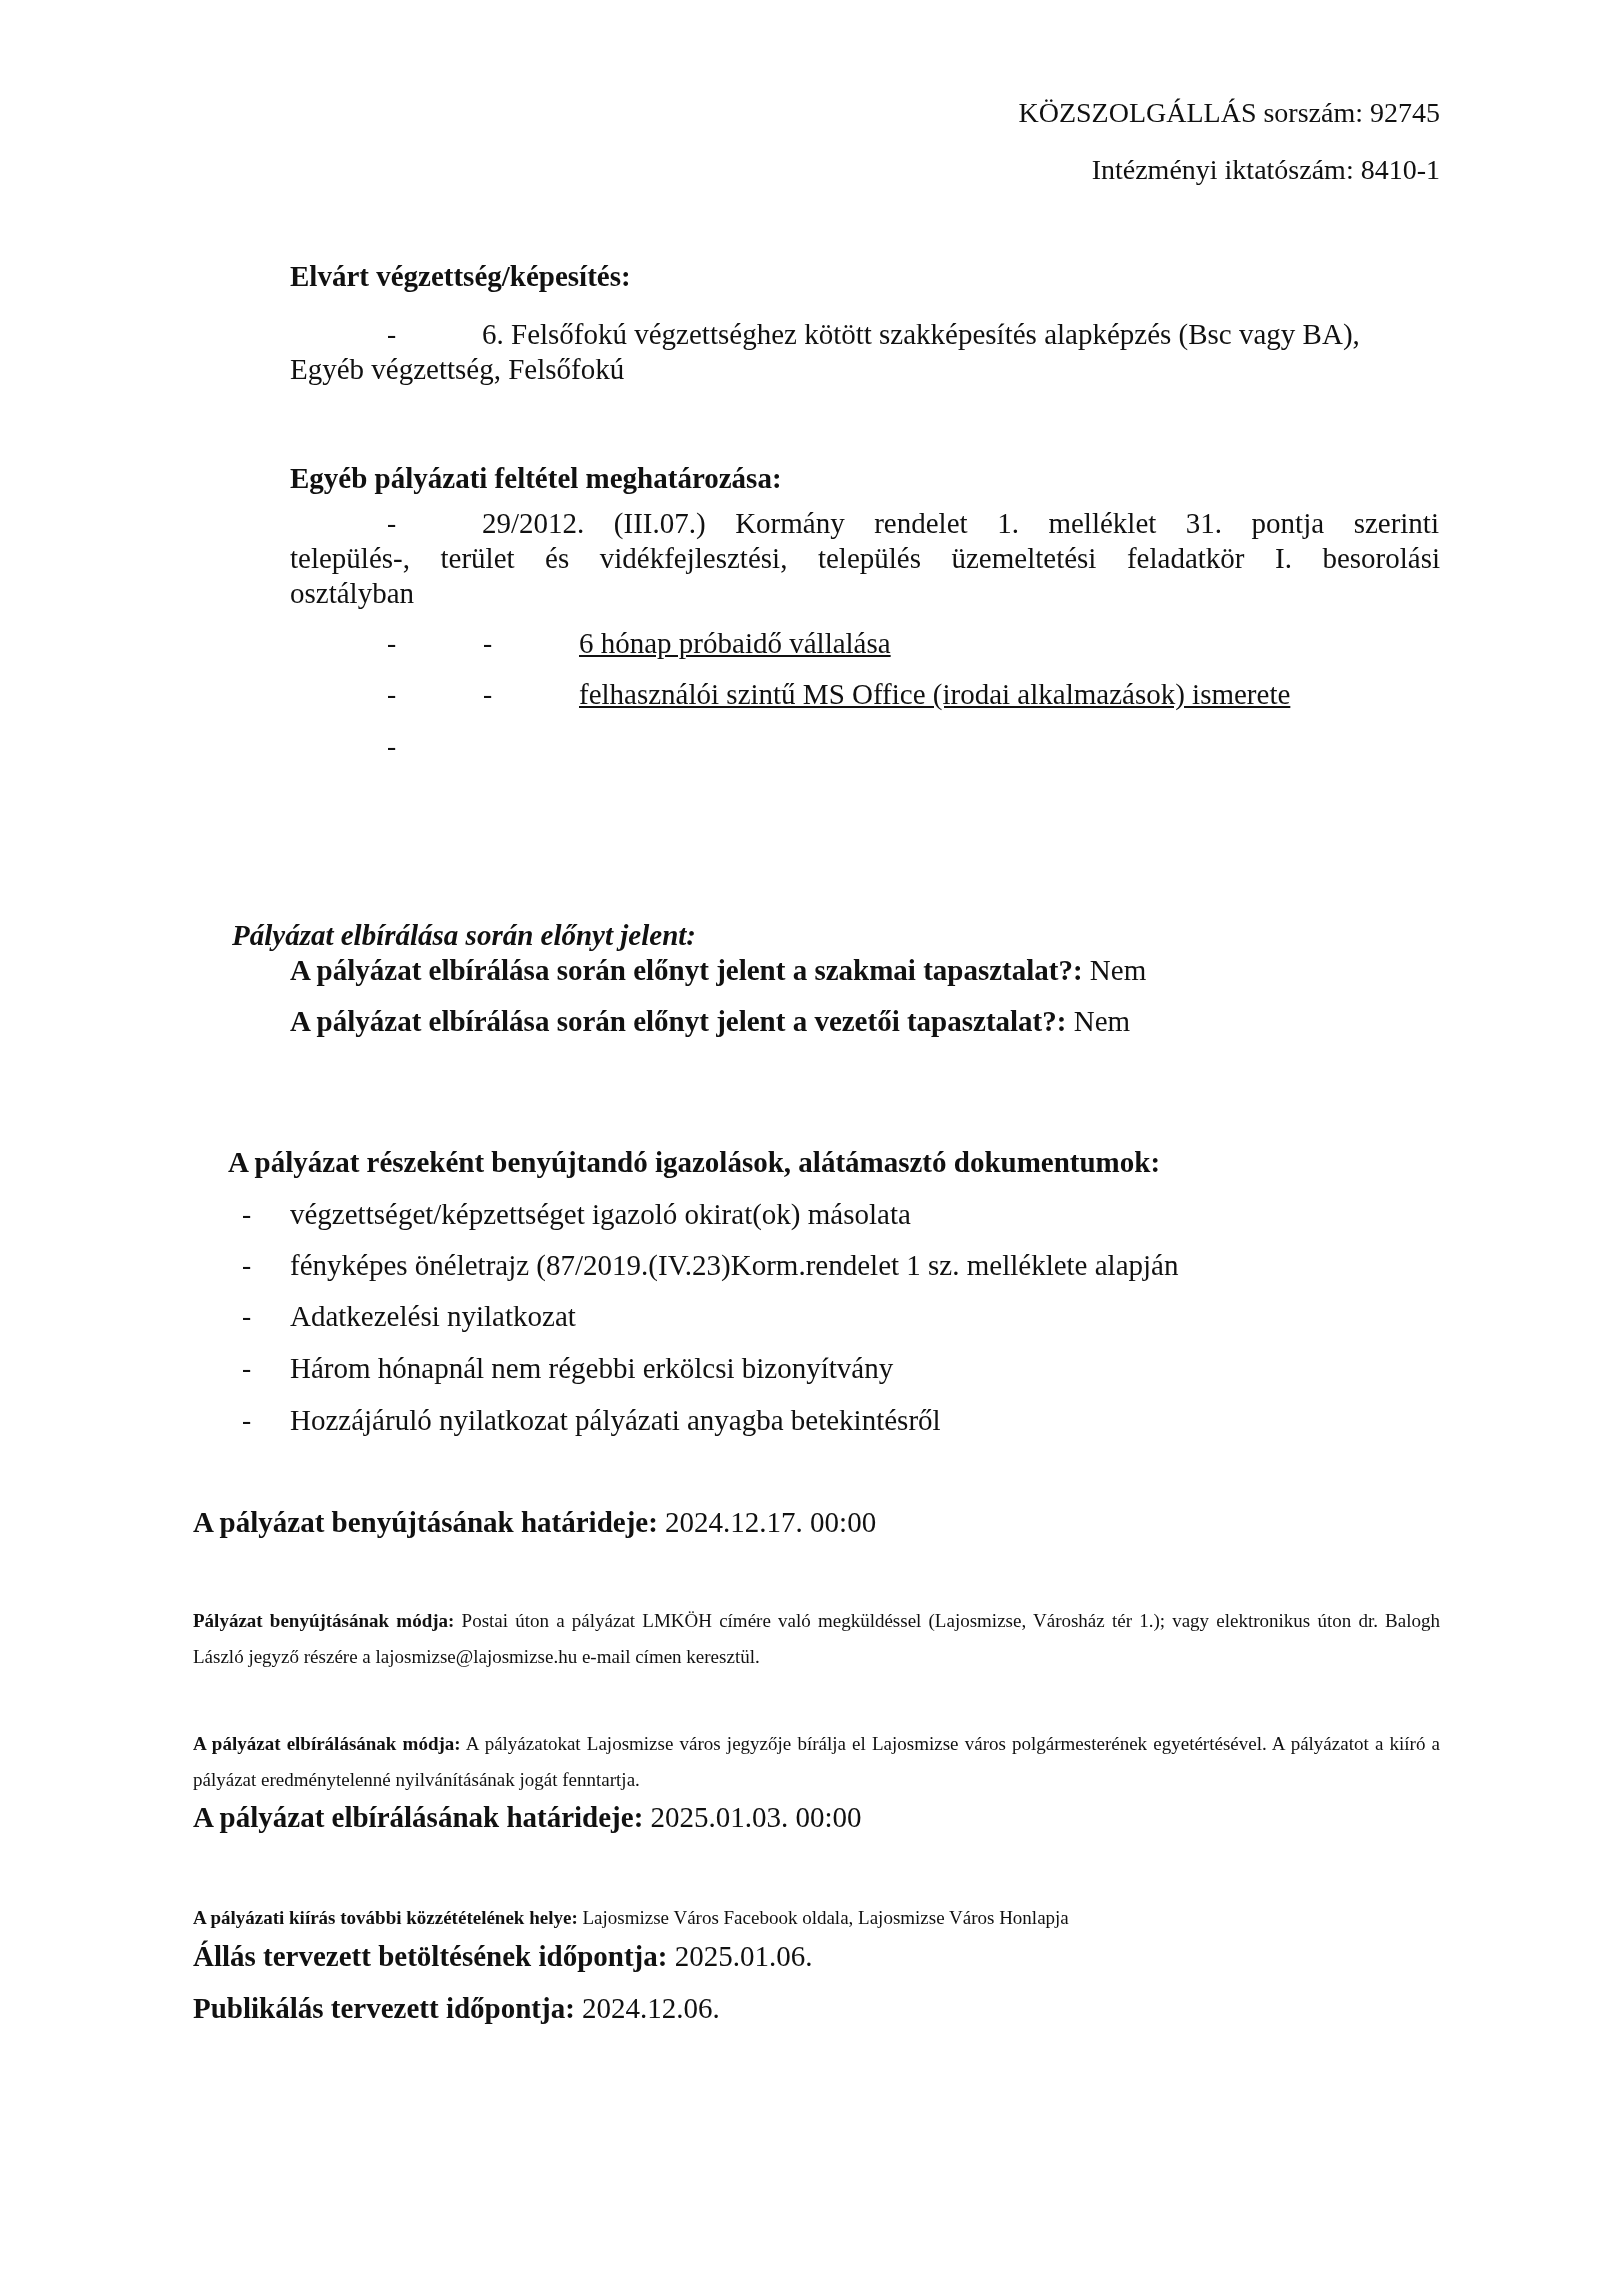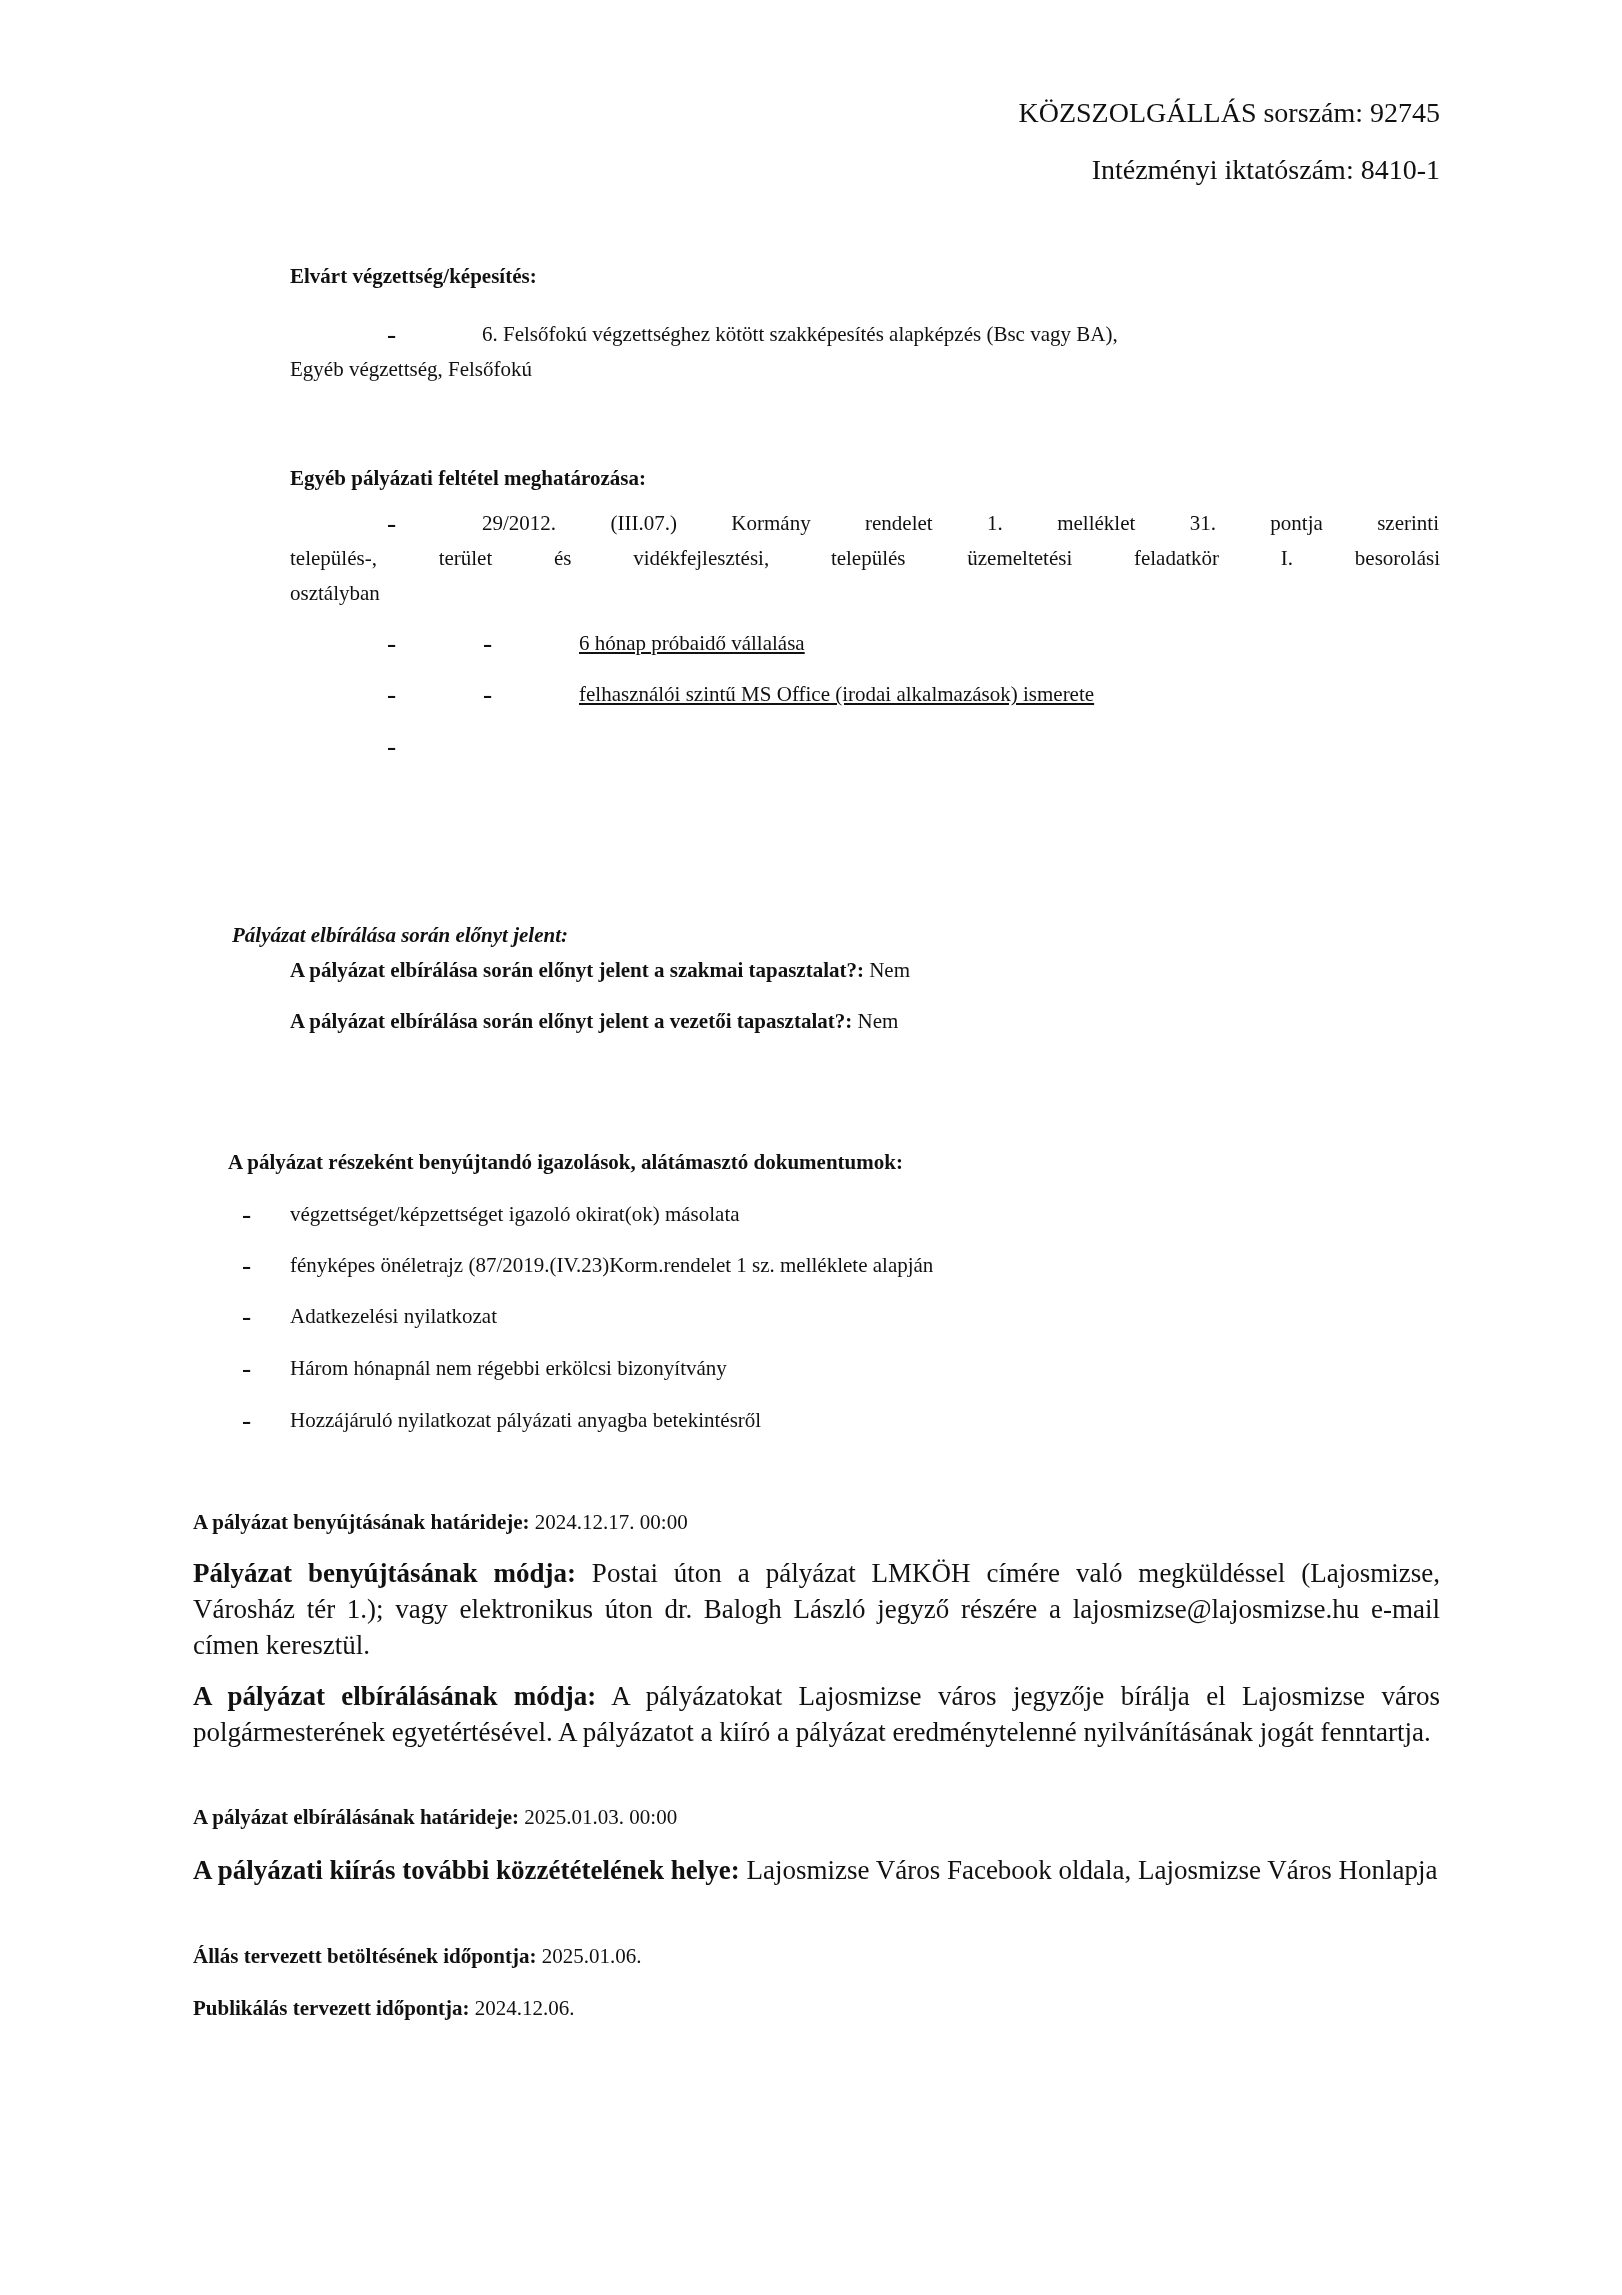--- a/index.html
+++ b/index.html
@@ -1,23 +1,23 @@
 <!DOCTYPE html>
 <html style="font-size:10.5px"><head>
   <meta charset="utf-8">
   <style>
     html, body { margin:0; padding:0; background:#ffffff; }
     body { width:1623px; height:2295px; position:relative; overflow:hidden;
            font-family:"Liberation Serif","DejaVu Serif",serif; color:#111; }
     .abs { position:absolute; white-space:nowrap; }
     .hdr { font-size:28px; right:183px; text-align:right; }
-    .t { font-size:21px; line-height:36px; }
+    .t { font-size:29px; line-height:36px; }
     .b { font-weight:bold; }
     .i { font-style:italic; }
-    .just { position:absolute; font-size:27px; line-height:36px; text-align:justify; white-space:normal; }
+    .just { position:absolute; font-size:19px; line-height:36px; text-align:justify; white-space:normal;margin-top:48px; }
     .dash { position:absolute; font-size:27.5px; line-height:36px; }
   </style>
 </head>
 <body>
 
 <div class="abs hdr" style="top:97px;">KÖZSZOLGÁLLÁS sorszám: 92745</div>
 <div class="abs hdr" style="top:154px;">Intézményi iktatószám: 8410-1</div>
 
 <div class="abs t b" style="left:290px; top:258px;">Elvárt végzettség/képesítés:</div>
 <div class="dash" style="left:387px; top:316px;">-</div>

